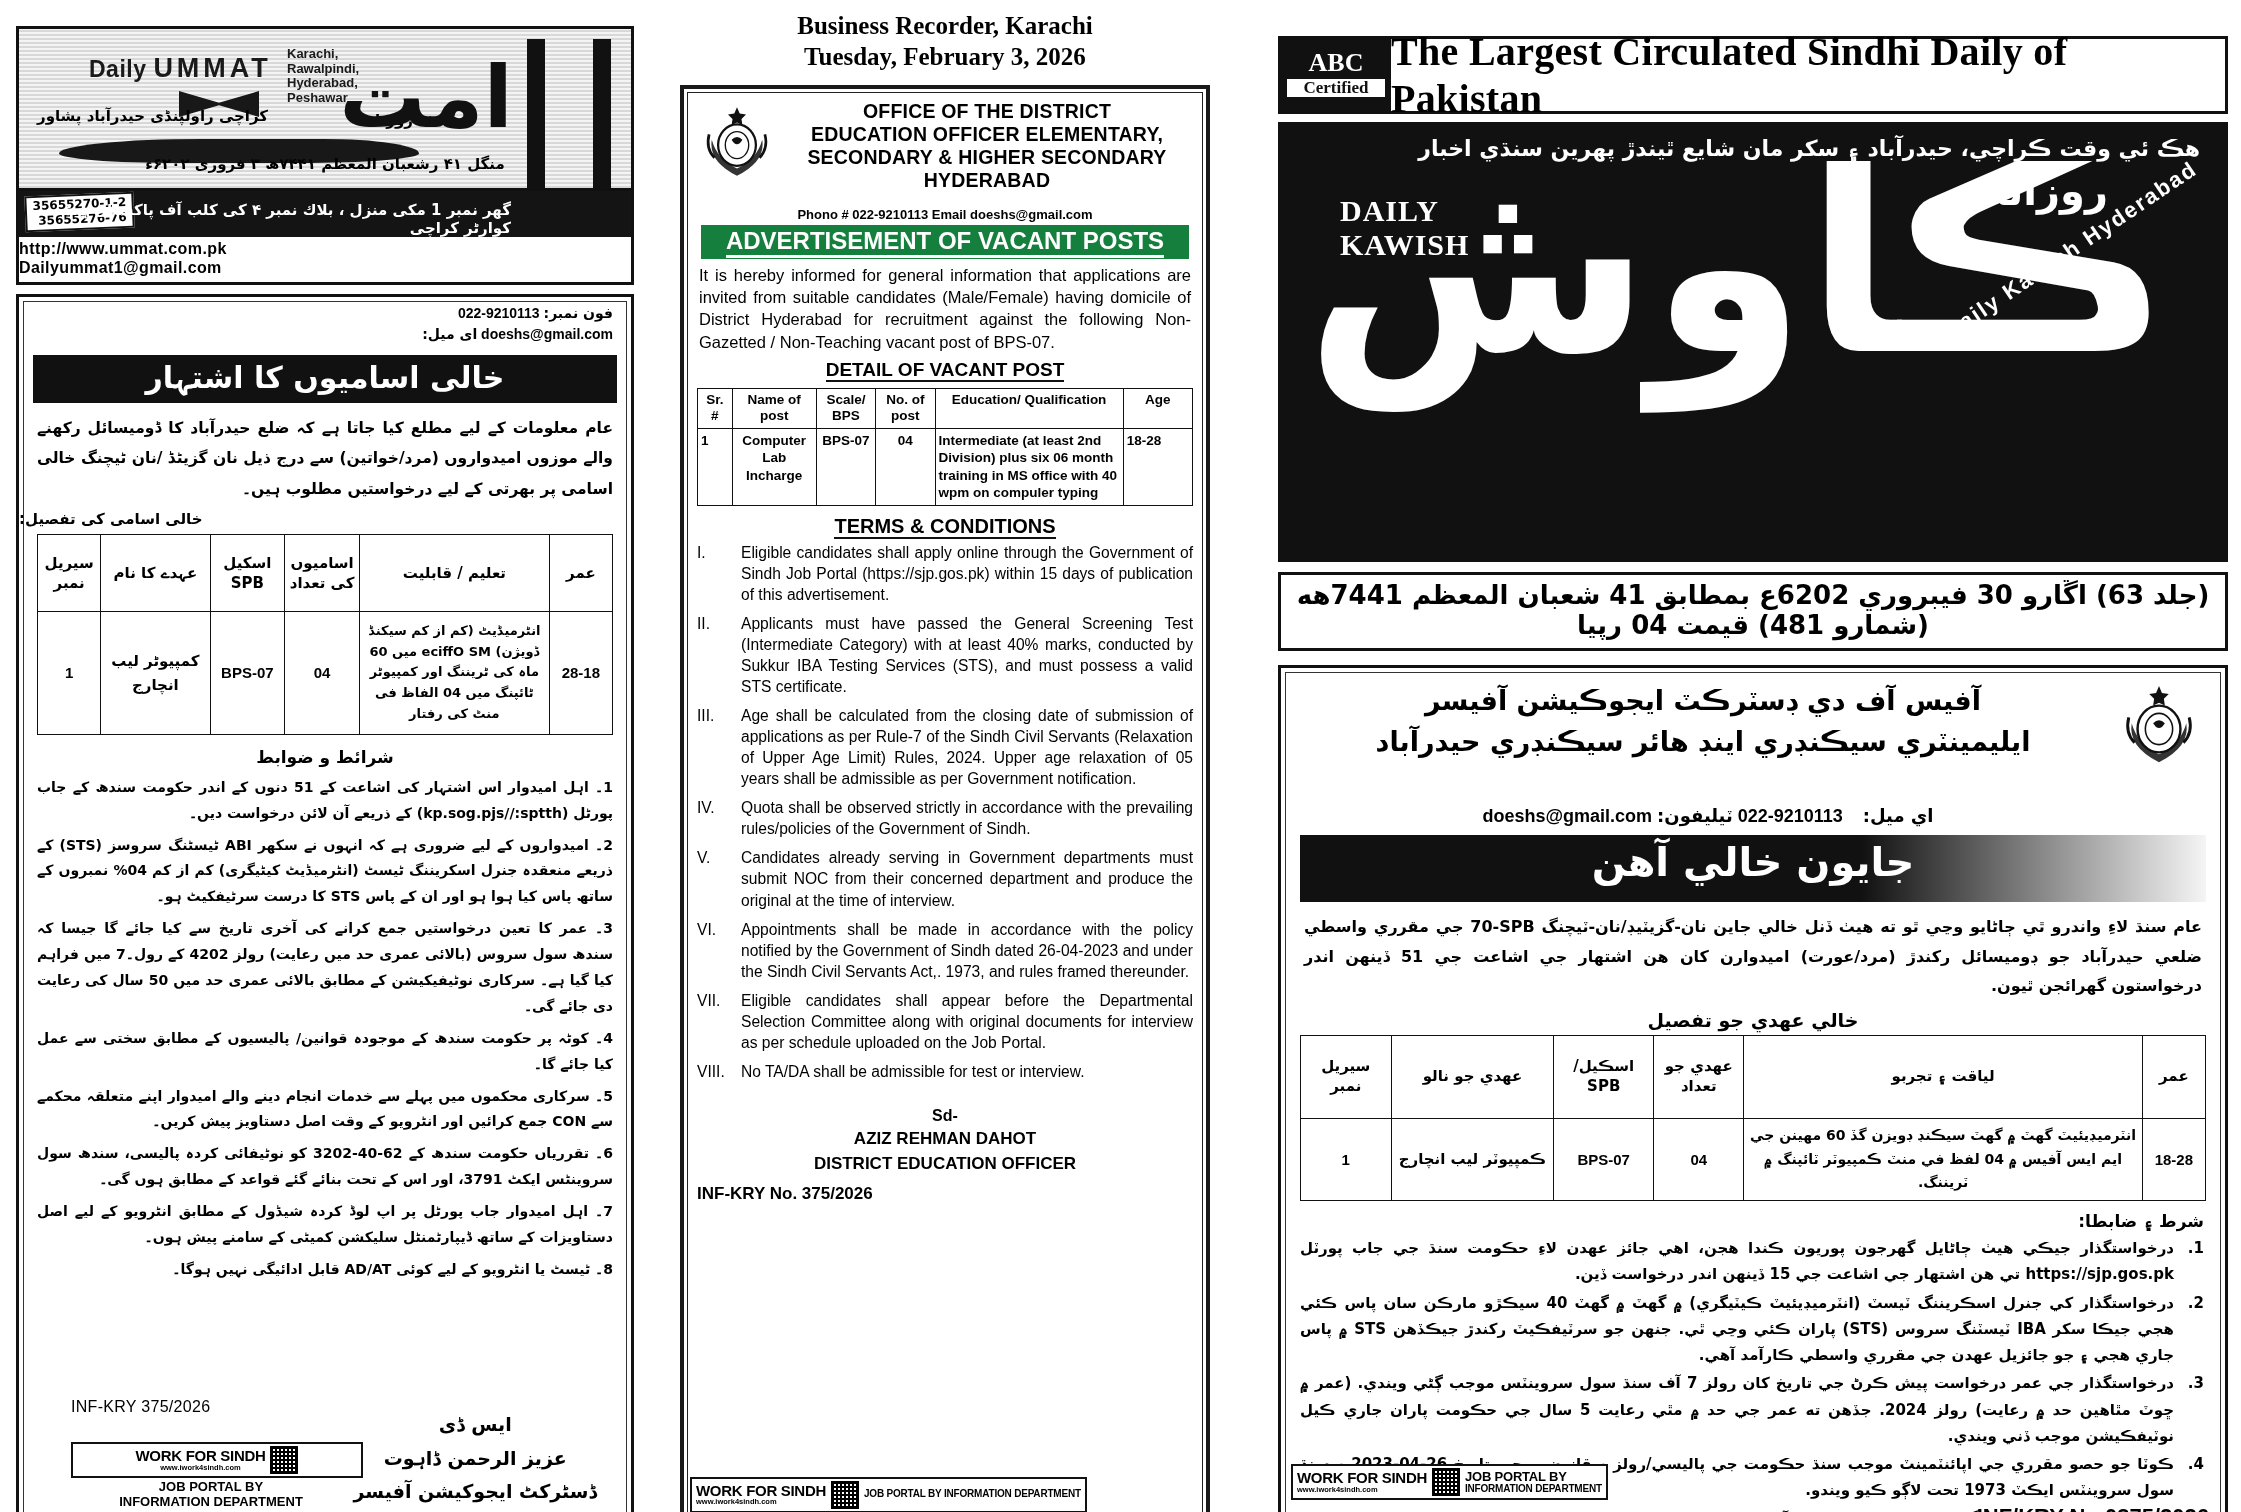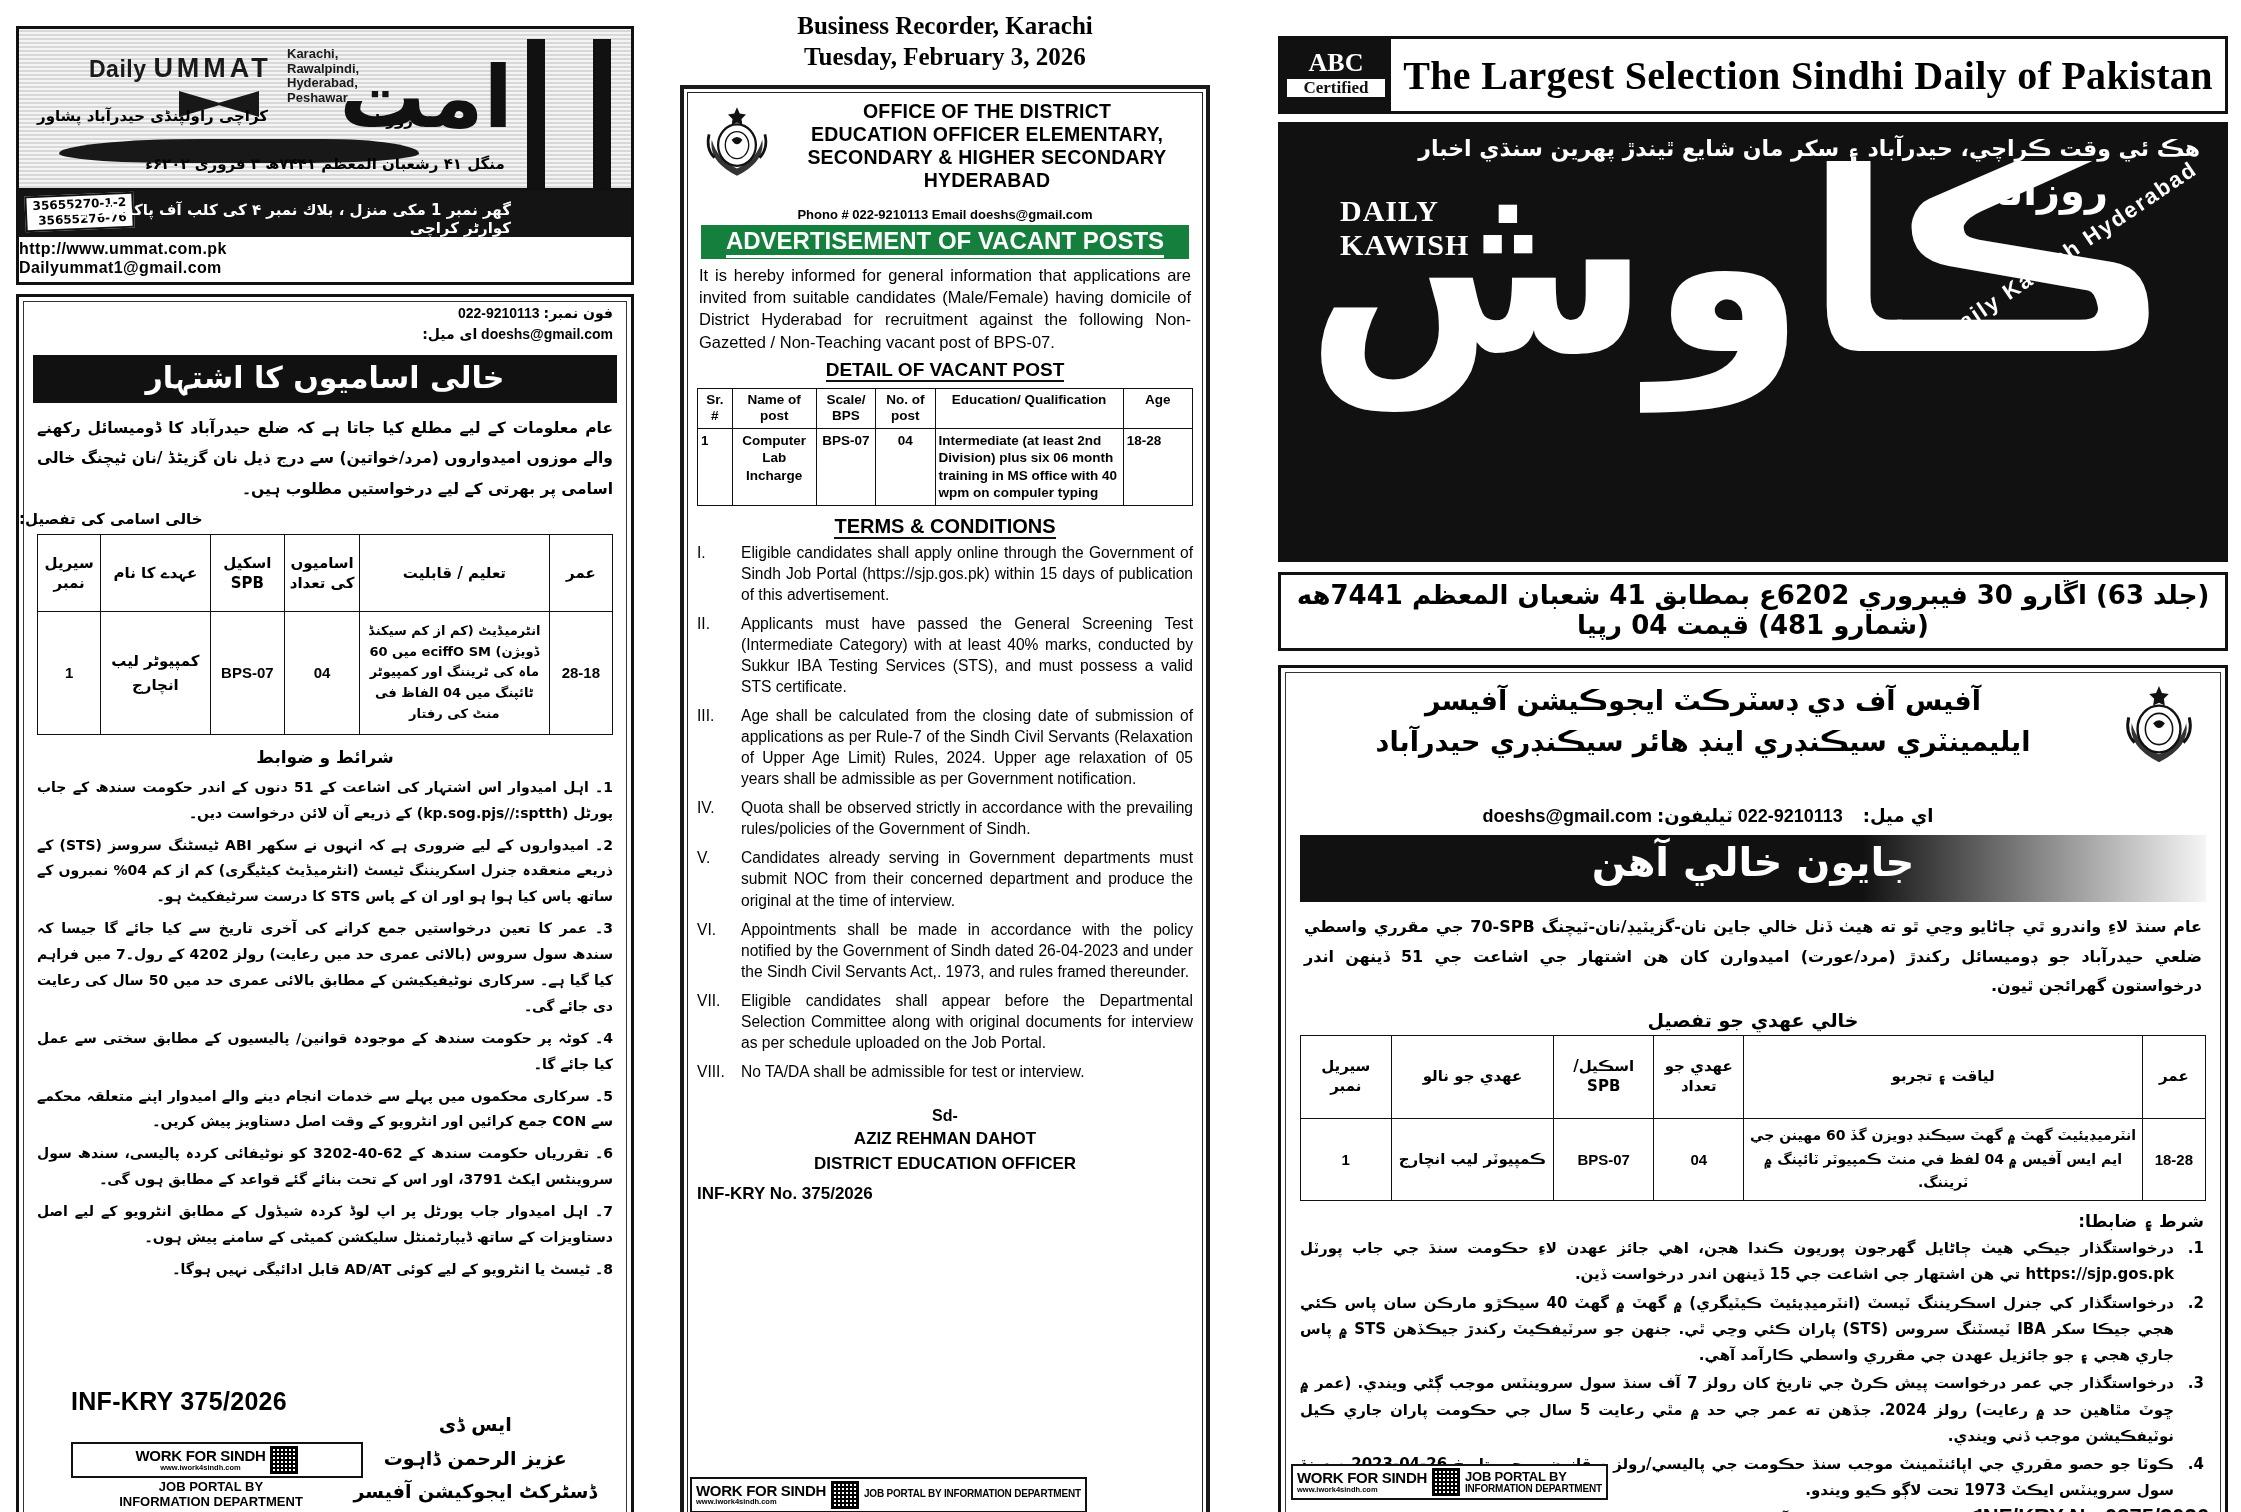--- a/index.html
+++ b/index.html
@@ -84,21 +84,21 @@
   table.ua-table{width:calc(100% - 36px);margin:4px 18px 0 18px;border-collapse:collapse;direction:rtl;}
   table.ua-table th,table.ua-table td{
     border:1.6px solid #111;font-size:15px;font-weight:bold;text-align:center;padding:6px 3px;vertical-align:middle;
   }
   table.ua-table th{height:64px;line-height:1.35;}
   table.ua-table td{height:110px;line-height:1.6;}
   .ua-terms-title{font-size:17px;font-weight:bold;text-align:center;padding:12px 0 2px;}
   .ua-li{font-size:14px;line-height:1.85;direction:rtl;text-align:justify;padding:6px 18px 0 18px;font-weight:600;}
   .ua-foot{position:absolute;bottom:10px;left:0;right:0;height:170px;}
   .ua-sign{position:absolute;right:34px;bottom:18px;text-align:center;font-size:19px;font-weight:bold;line-height:1.75;}
-  .ua-inf{position:absolute;left:52px;bottom:110px;font-size:25px;font-weight:bold;letter-spacing:.3px;}
+  .ua-inf{position:absolute;left:52px;bottom:110px;font-size:16px;font-weight:normal;letter-spacing:.3px;}
   .ua-w4s{position:absolute;left:52px;bottom:16px;width:280px;text-align:center;}
 
   
   .col-center{position:absolute;left:680px;top:10px;width:530px;height:1495px;}
   .br-title{font-family:"Liberation Serif", serif;font-weight:bold;font-size:25px;text-align:center;line-height:1.25;}
   .br-ad{
     margin-top:12px;border:4px solid #1a1a1a;box-sizing:border-box;position:relative;
     height:1440px;background:#fff;padding:0;
   }
   .br-ad-inner{position:absolute;inset:3px;border:1px solid #222;padding:7px 9px;box-sizing:border-box;}
@@ -428,21 +428,21 @@
     </div>
   </div>
 
   <div class="col-right">
 
     <div class="kw-abcbar">
       <div class="kw-abc">
         <div class="a1">ABC</div>
         <div class="a2">Certified</div>
       </div>
-      <div class="kw-slogan">The Largest Selection Sindhi Daily of Pakistan</div>
+      <div class="kw-slogan">The Largest Circulated Sindhi Daily of Pakistan</div>
     </div>
 
     <div class="kw-black">
       <div class="urdu kw-topurdu">هڪ ئي وقت ڪراچي، حيدرآباد ۽ سکر مان شايع ٿيندڙ پهرين سنڌي اخبار</div>
       <div class="kw-daily">
         <div>DAILY</div>
         <div>KAWISH</div>
       </div>
       <div class="kw-arcword">Daily Kawish Hyderabad</div>
       <div class="urdu kw-rozana">روزانه</div>

